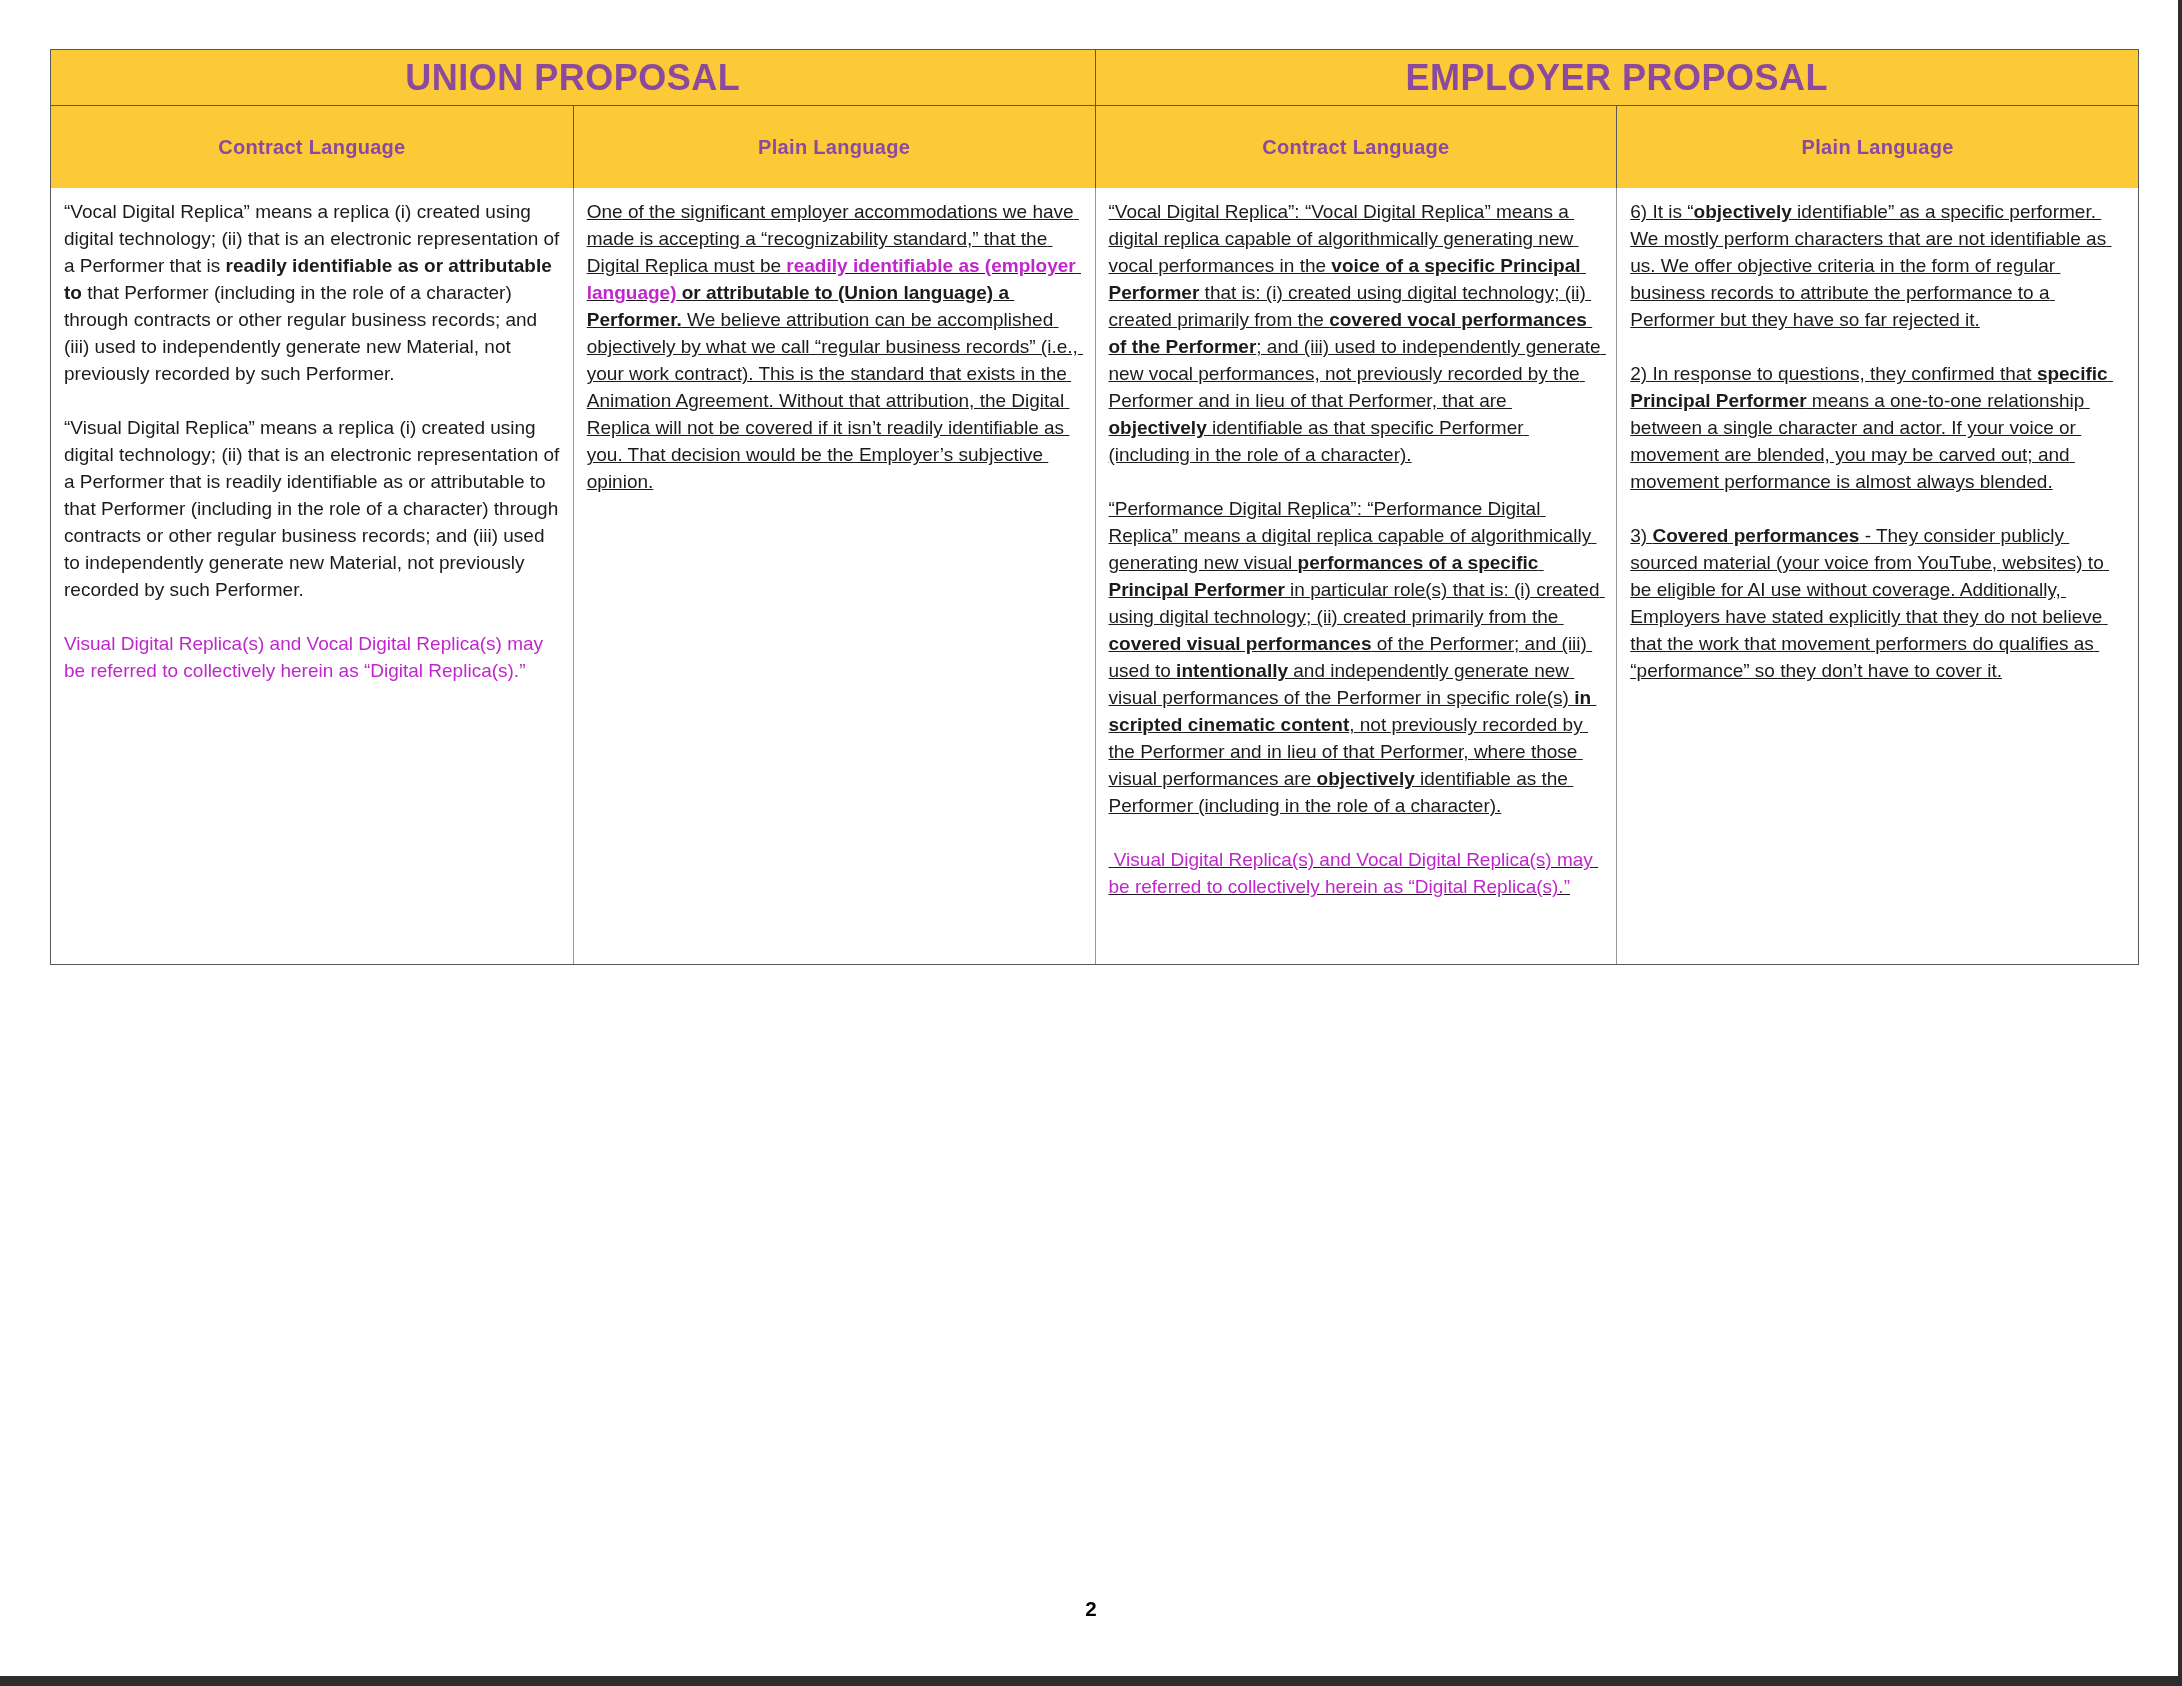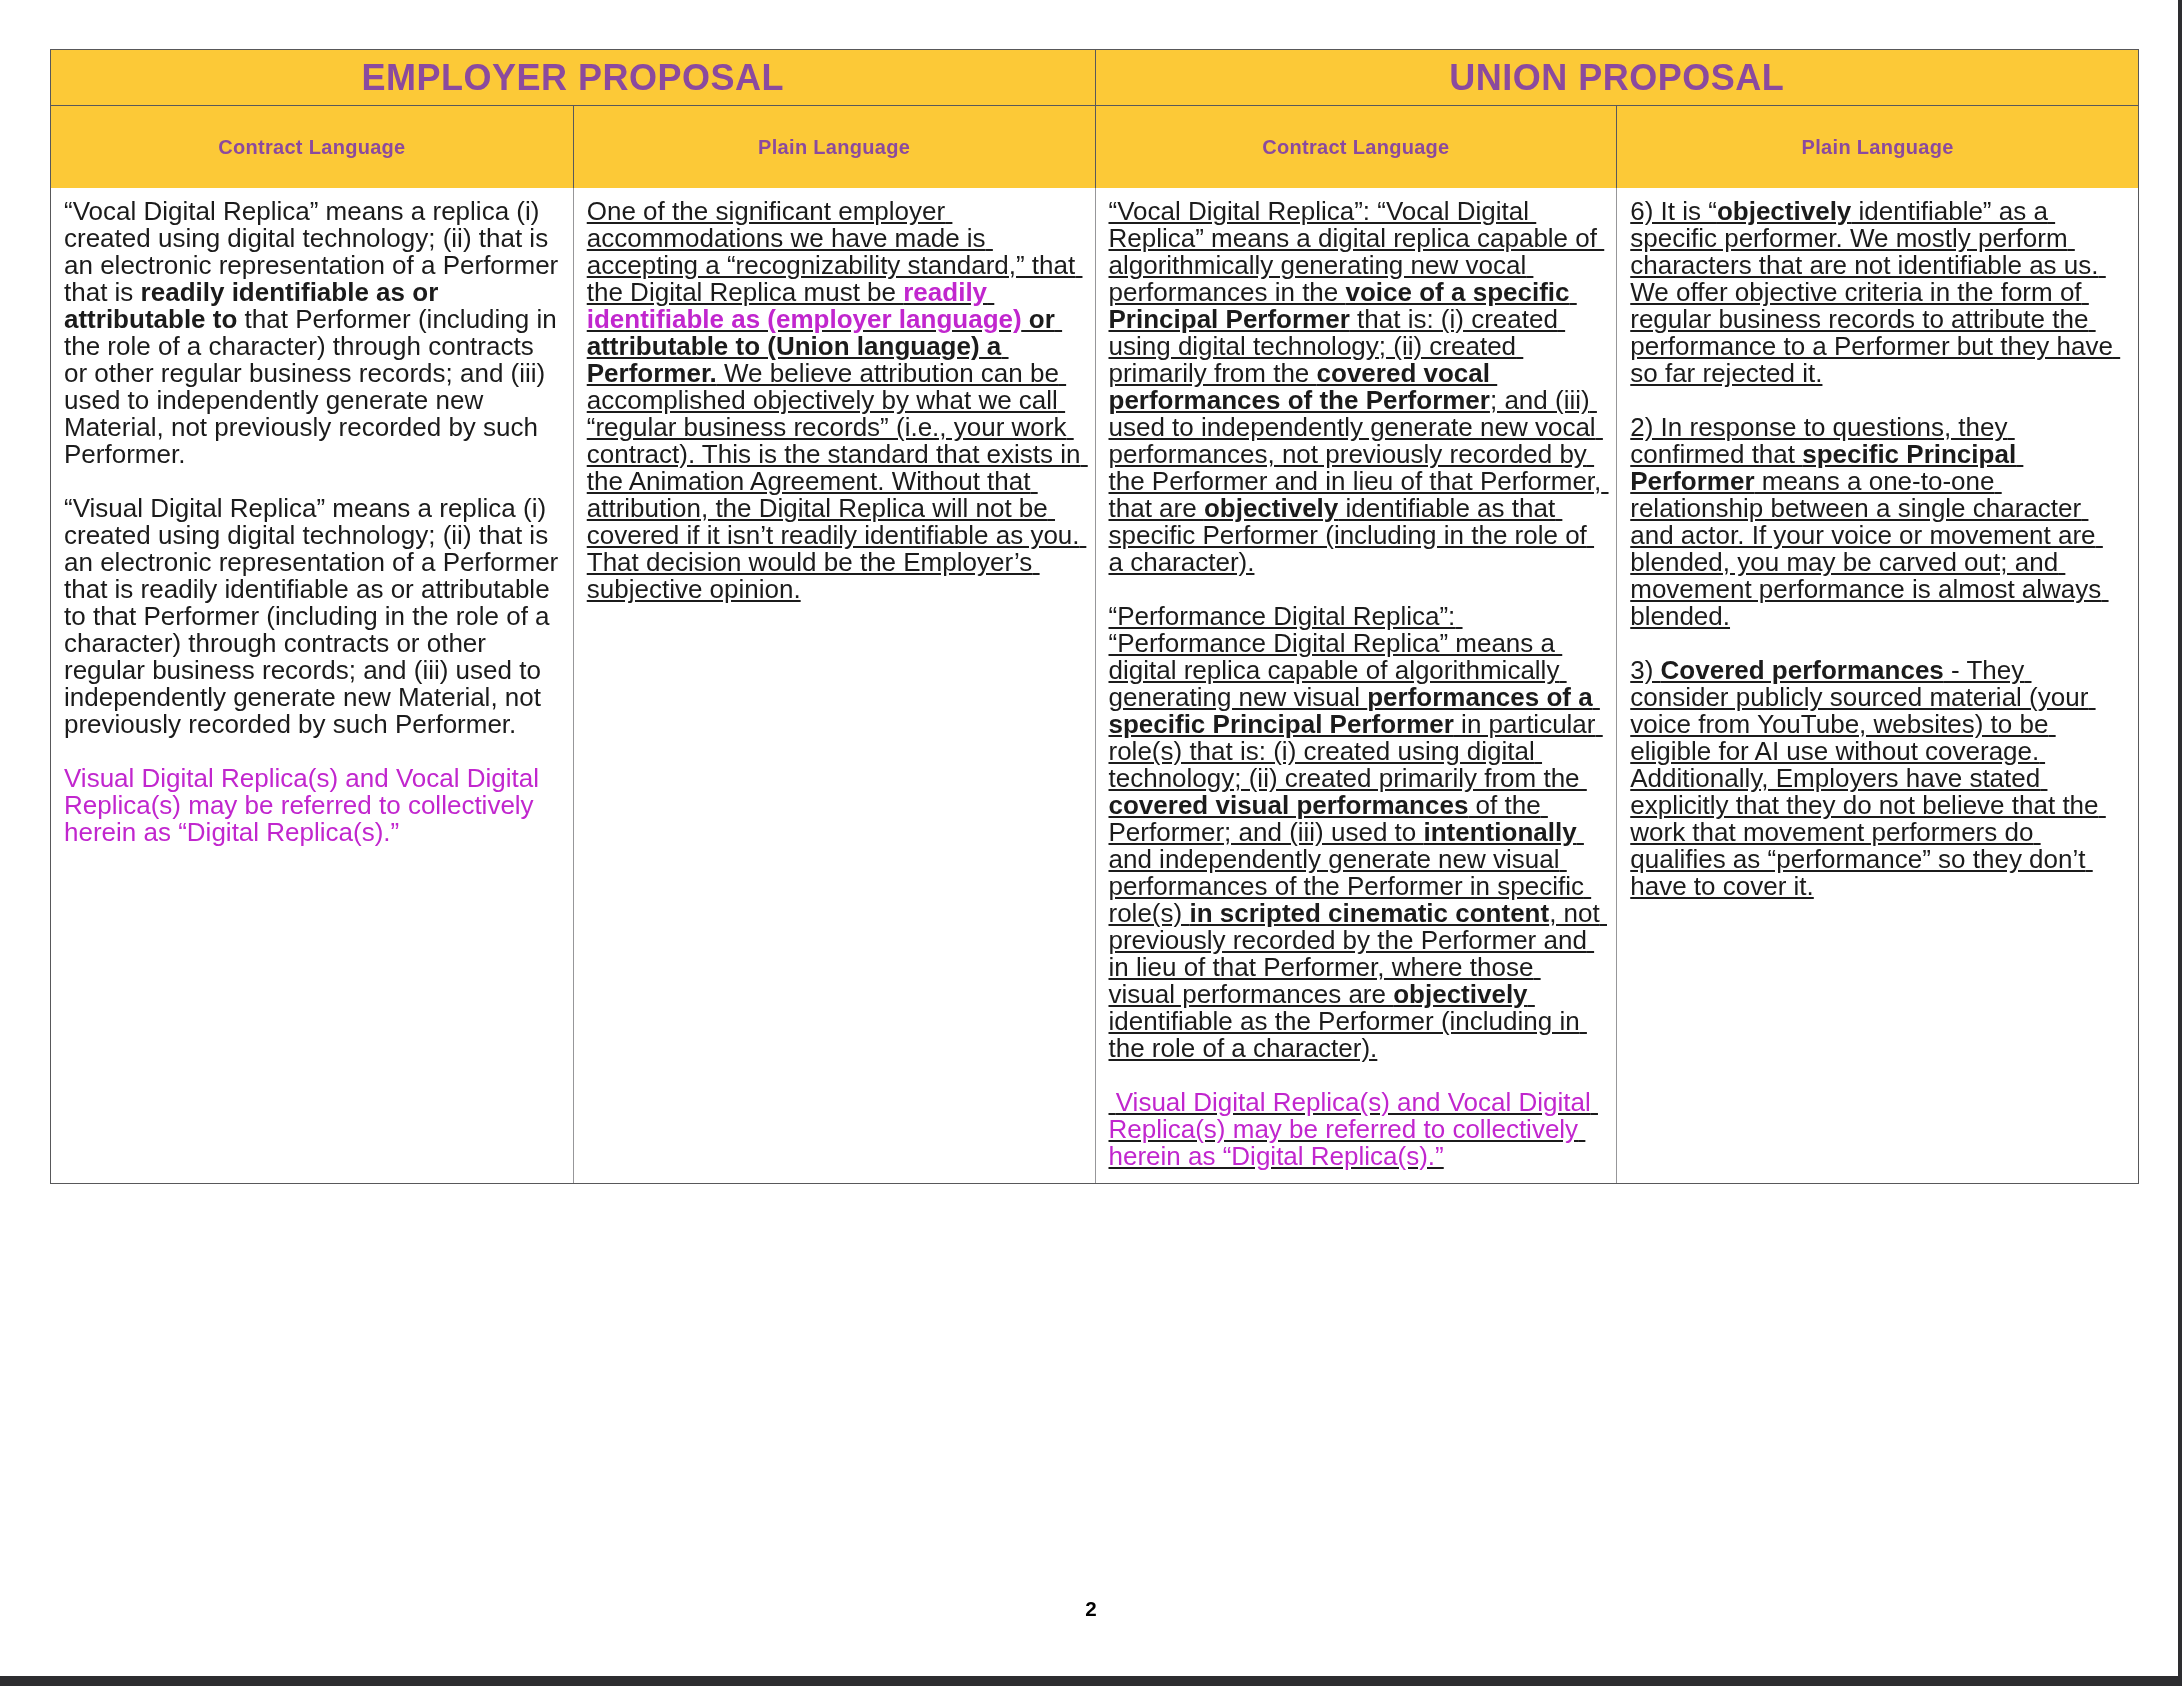--- a/index.html
+++ b/index.html
@@ -45,42 +45,42 @@
     background:var(--lavender);
     height:60px;
     border-top:1.9px solid #7f7f82;
     border-bottom:2.8px solid #7f7f82;
     display:flex;align-items:center;justify-content:center;
     font-size:26px;font-weight:bold;font-style:italic;color:#111;
   }
   .row-body .cell{
     width:25%;min-height:776px;
     padding:10.3px 13px 13px 13px;
-    font-size:26px;line-height:27px;
+    font-size:19px;line-height:27px;
   }
   .row-body .cell + .cell{border-left:1.9px solid var(--border-light);text-decoration:underline;}
   .para{margin:0 0 27px 0;white-space:pre-wrap;}
   .para:last-child{margin-bottom:0;}
   .b{font-weight:bold;}
   .m{color:var(--magenta);}
   .mb{color:var(--magenta);font-weight:bold;}
   .page-num{
     position:absolute;left:0;top:1597px;width:2182px;
     text-align:center;font-size:20.6px;font-weight:bold;color:#000;
   }
   .edge-right{position:absolute;top:0;right:0;width:3.7px;height:1686px;background:var(--edge);}
   .edge-bottom{position:absolute;left:0;bottom:0;width:2182px;height:10.3px;background:var(--edge);}
 </style>
 </head>
 <body>
 
 <div class="proposal-table">
   <div class="row row-proposals">
+    <div class="hcell">UNION PROPOSAL</div>
     <div class="hcell">EMPLOYER PROPOSAL</div>
-    <div class="hcell">UNION PROPOSAL</div>
   </div>
   <div class="row row-columns">
     <div class="hcell">Contract Language</div>
     <div class="hcell">Plain Language</div>
     <div class="hcell">Contract Language</div>
     <div class="hcell">Plain Language</div>
   </div>
   <div class="row row-body">
     <div class="cell">
         <p class="para"><span>“Vocal Digital Replica” means a replica (i) created using digital technology; (ii) that is an electronic representation of a Performer that is </span><span class="b">readily identifiable as or attributable to</span><span> that Performer (including in the role of a character) through contracts or other regular business records; and (iii) used to independently generate new Material, not previously recorded by such Performer.</span></p>

